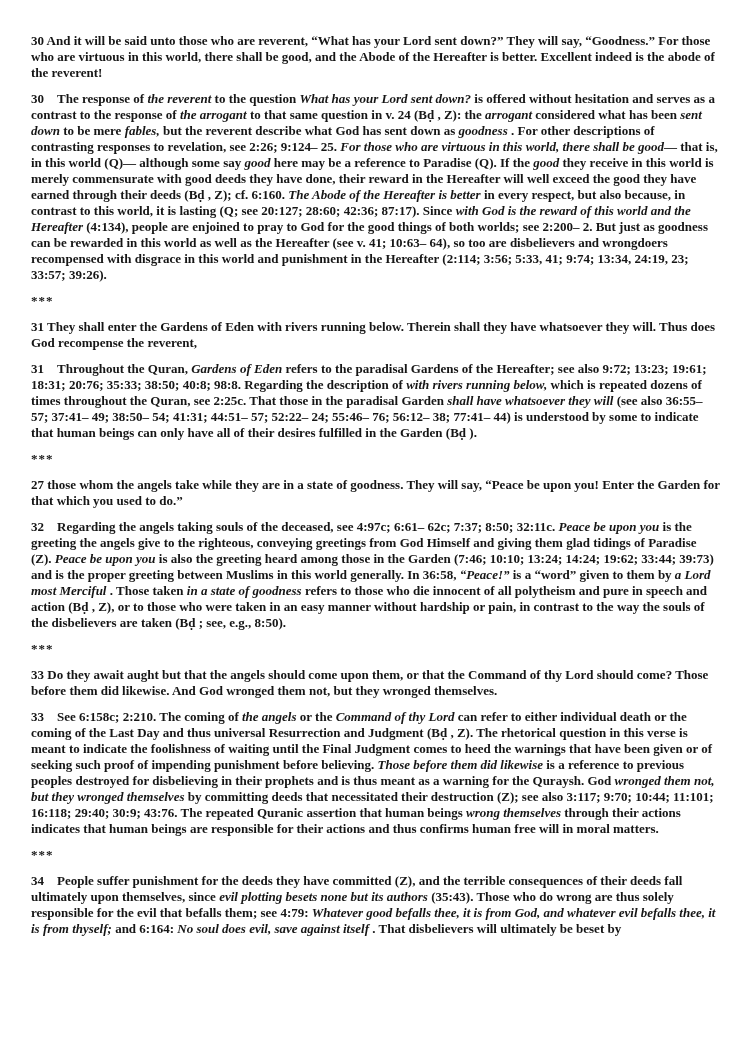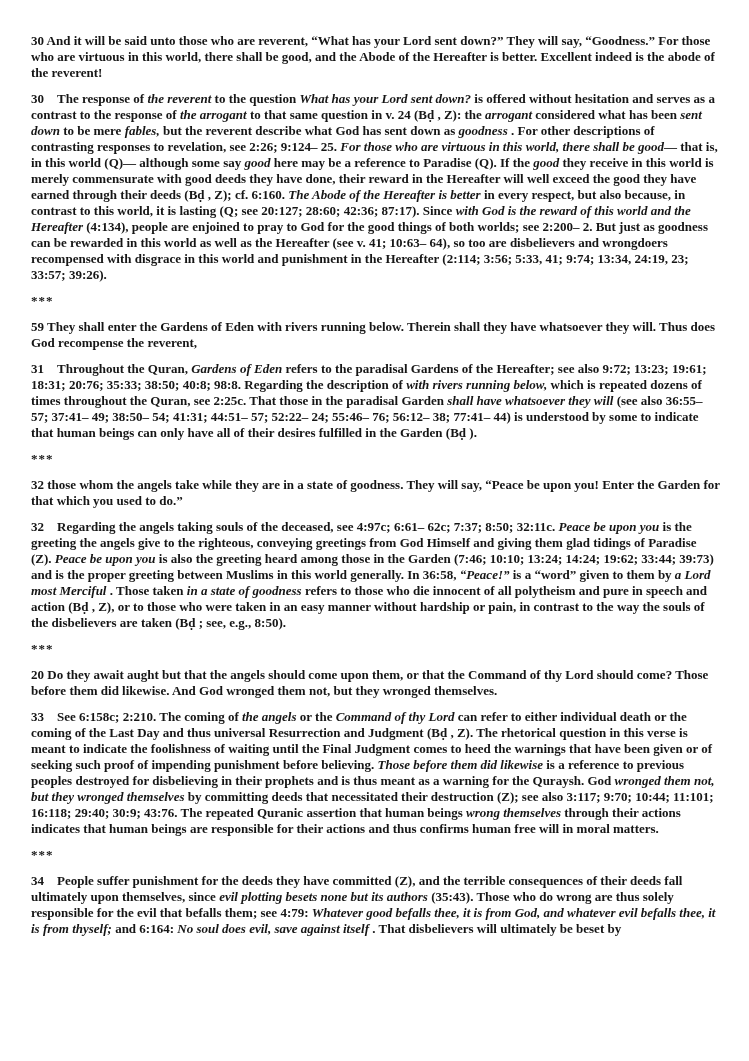--- a/index.html
+++ b/index.html
@@ -37,24 +37,24 @@
   }
 </style>
 </head>
 <body>
 
 <div class="page" style="background: rgb(255, 255, 255); color: rgb(22, 22, 22);">
   <div id="doc">
       <p class="block verse"><span>30 And it will be said unto those who are reverent, “What has your Lord sent down?” They will say, “Goodness.” For those who are virtuous in this world, there shall be good, and the Abode of the Hereafter is better. Excellent indeed is the abode of the reverent!</span></p>
       <p class="block commentary"><span>30 The response of </span><i>the reverent</i><span> to the question </span><i>What has your Lord sent down?</i><span> is offered without hesitation and serves as a contrast to the response of </span><i>the arrogant</i><span> to that same question in v. 24 (Bḍ , Z): the </span><i>arrogant</i><span> considered what has been </span><i>sent down</i><span> to be mere </span><i>fables,</i><span> but the reverent describe what God has sent down as </span><i>goodness</i><span> . For other descriptions of contrasting responses to revelation, see 2:26; 9:124– 25. </span><i>For those who are virtuous in this world, there shall be good</i><span>— that is, in this world (Q)— although some say </span><i>good</i><span> here may be a reference to Paradise (Q). If the </span><i>good</i><span> they receive in this world is merely commensurate with good deeds they have done, their reward in the Hereafter will well exceed the good they have earned through their deeds (Bḍ , Z); cf. 6:160. </span><i>The Abode of the Hereafter is better</i><span> in every respect, but also because, in contrast to this world, it is lasting (Q; see 20:127; 28:60; 42:36; 87:17). Since </span><i>with God is the reward of this world and the Hereafter</i><span> (4:134), people are enjoined to pray to God for the good things of both worlds; see 2:200– 2. But just as goodness can be rewarded in this world as well as the Hereafter (see v. 41; 10:63– 64), so too are disbelievers and wrongdoers recompensed with disgrace in this world and punishment in the Hereafter (2:114; 3:56; 5:33, 41; 9:74; 13:34, 24:19, 23; 33:57; 39:26).</span></p>
       <p class="block separator">***</p>
-      <p class="block verse"><span>59 They shall enter the Gardens of Eden with rivers running below. Therein shall they have whatsoever they will. Thus does God recompense the reverent,</span></p>
+      <p class="block verse"><span>31 They shall enter the Gardens of Eden with rivers running below. Therein shall they have whatsoever they will. Thus does God recompense the reverent,</span></p>
       <p class="block commentary"><span>31 Throughout the Quran, </span><i>Gardens of Eden</i><span> refers to the paradisal Gardens of the Hereafter; see also 9:72; 13:23; 19:61; 18:31; 20:76; 35:33; 38:50; 40:8; 98:8. Regarding the description of </span><i>with rivers running below,</i><span> which is repeated dozens of times throughout the Quran, see 2:25c. That those in the paradisal Garden </span><i>shall have whatsoever they will</i><span> (see also 36:55– 57; 37:41– 49; 38:50– 54; 41:31; 44:51– 57; 52:22– 24; 55:46– 76; 56:12– 38; 77:41– 44) is understood by some to indicate that human beings can only have all of their desires fulfilled in the Garden (Bḍ ).</span></p>
       <p class="block separator">***</p>
-      <p class="block verse"><span>32 those whom the angels take while they are in a state of goodness. They will say, “Peace be upon you! Enter the Garden for that which you used to do.”</span></p>
+      <p class="block verse"><span>27 those whom the angels take while they are in a state of goodness. They will say, “Peace be upon you! Enter the Garden for that which you used to do.”</span></p>
       <p class="block commentary"><span>32 Regarding the angels taking souls of the deceased, see 4:97c; 6:61– 62c; 7:37; 8:50; 32:11c. </span><i>Peace be upon you</i><span> is the greeting the angels give to the righteous, conveying greetings from God Himself and giving them glad tidings of Paradise (Z). </span><i>Peace be upon you</i><span> is also the greeting heard among those in the Garden (7:46; 10:10; 13:24; 14:24; 19:62; 33:44; 39:73) and is the proper greeting between Muslims in this world generally. In 36:58, </span><i>“Peace!”</i><span> is a “word” given to them by </span><i>a Lord most Merciful</i><span> . Those taken </span><i>in a state of goodness</i><span> refers to those who die innocent of all polytheism and pure in speech and action (Bḍ , Z), or to those who were taken in an easy manner without hardship or pain, in contrast to the way the souls of the disbelievers are taken (Bḍ ; see, e.g., 8:50).</span></p>
       <p class="block separator">***</p>
-      <p class="block verse"><span>20 Do they await aught but that the angels should come upon them, or that the Command of thy Lord should come? Those before them did likewise. And God wronged them not, but they wronged themselves.</span></p>
+      <p class="block verse"><span>33 Do they await aught but that the angels should come upon them, or that the Command of thy Lord should come? Those before them did likewise. And God wronged them not, but they wronged themselves.</span></p>
       <p class="block commentary"><span>33 See 6:158c; 2:210. The coming of </span><i>the angels</i><span> or the </span><i>Command of thy Lord</i><span> can refer to either individual death or the coming of the Last Day and thus universal Resurrection and Judgment (Bḍ , Z). The rhetorical question in this verse is meant to indicate the foolishness of waiting until the Final Judgment comes to heed the warnings that have been given or of seeking such proof of impending punishment before believing. </span><i>Those before them did likewise</i><span> is a reference to previous peoples destroyed for disbelieving in their prophets and is thus meant as a warning for the Quraysh. God </span><i>wronged them not, but they wronged themselves</i><span> by committing deeds that necessitated their destruction (Z); see also 3:117; 9:70; 10:44; 11:101; 16:118; 29:40; 30:9; 43:76. The repeated Quranic assertion that human beings </span><i>wrong themselves</i><span> through their actions indicates that human beings are responsible for their actions and thus confirms human free will in moral matters.</span></p>
       <p class="block separator">***</p>
       <p class="block commentary"><span>34 People suffer punishment for the deeds they have committed (Z), and the terrible consequences of their deeds fall ultimately upon themselves, since </span><i>evil plotting besets none but its authors</i><span> (35:43). Those who do wrong are thus solely responsible for the evil that befalls them; see 4:79: </span><i>Whatever good befalls thee, it is from God, and whatever evil befalls thee, it is from thyself;</i><span> and 6:164: </span><i>No soul does evil, save against itself</i><span> . That disbelievers will ultimately be beset by</span></p>
     </div>
 </div>
 
 </body></html>

